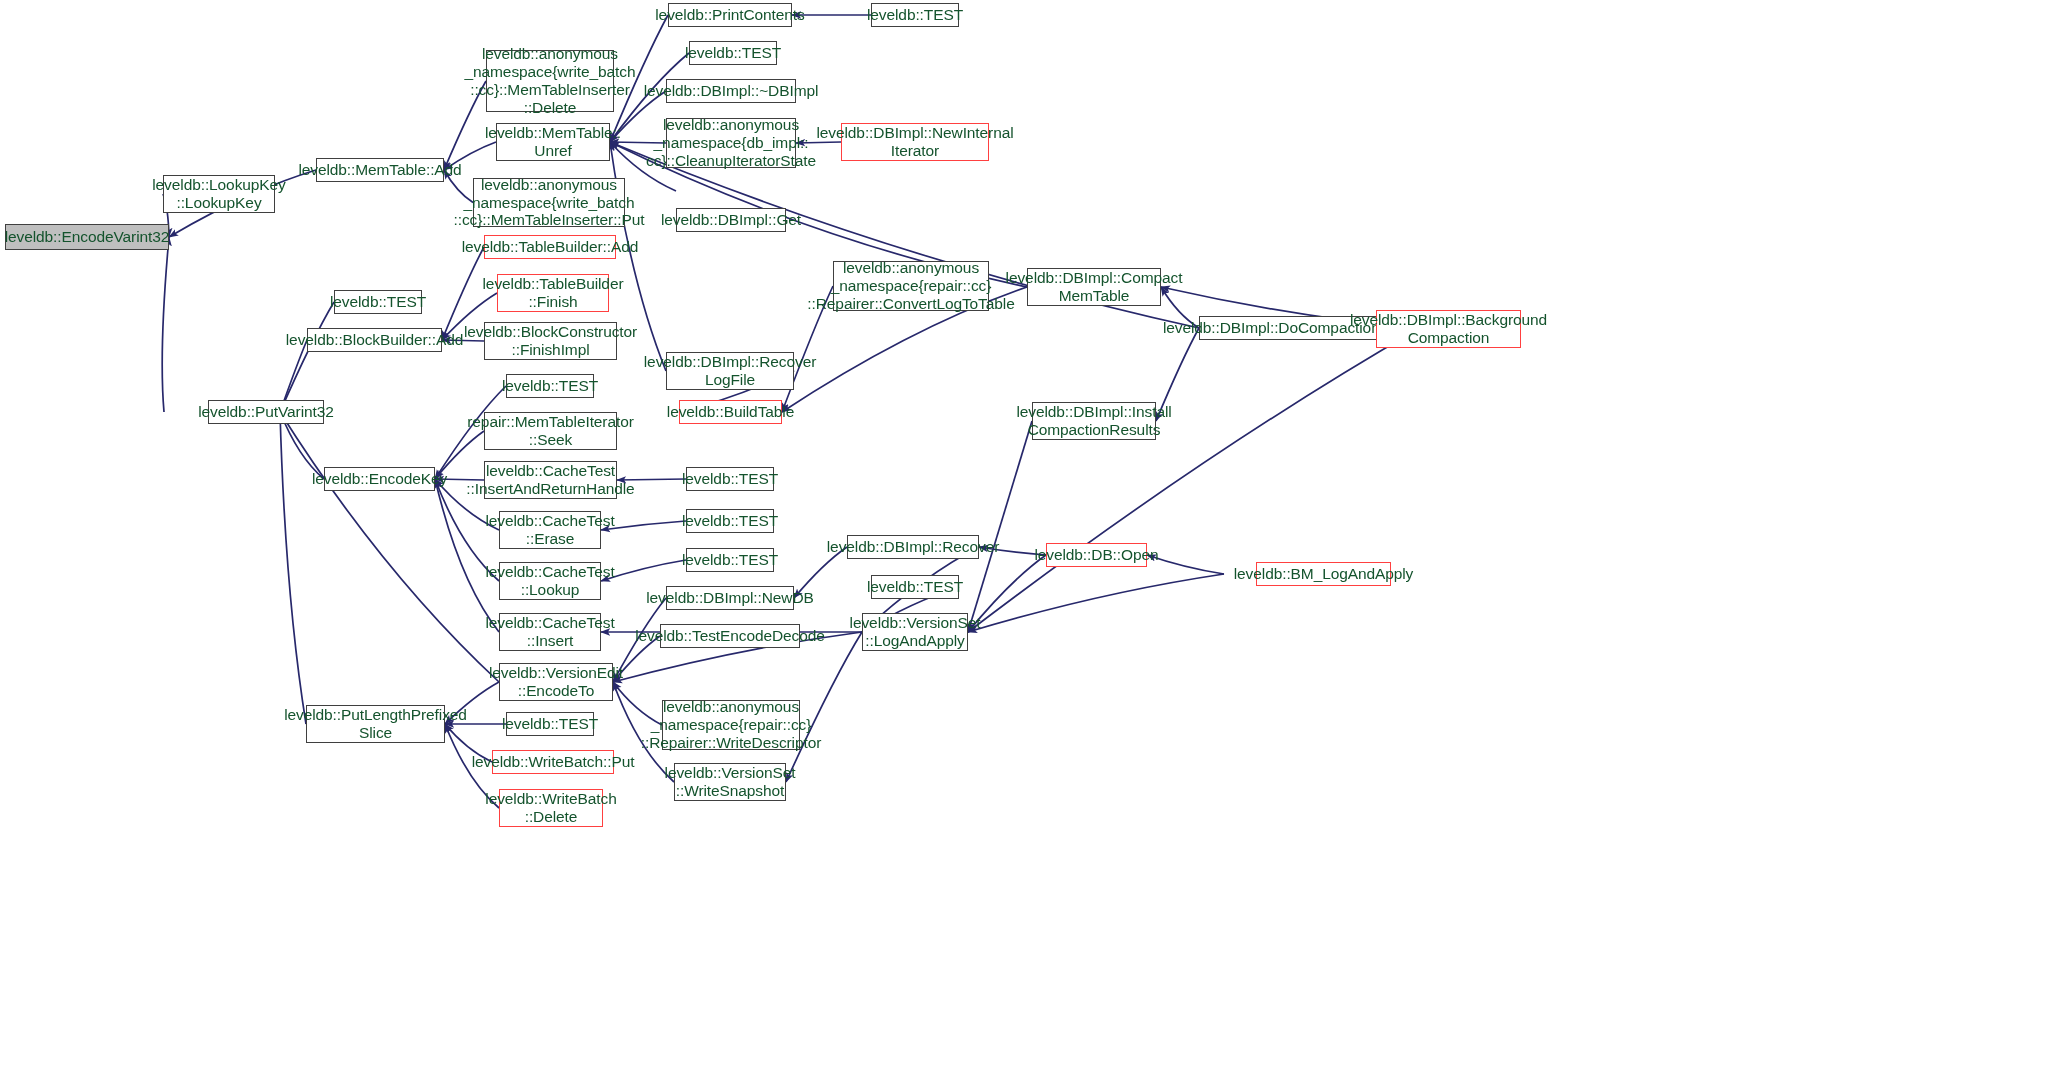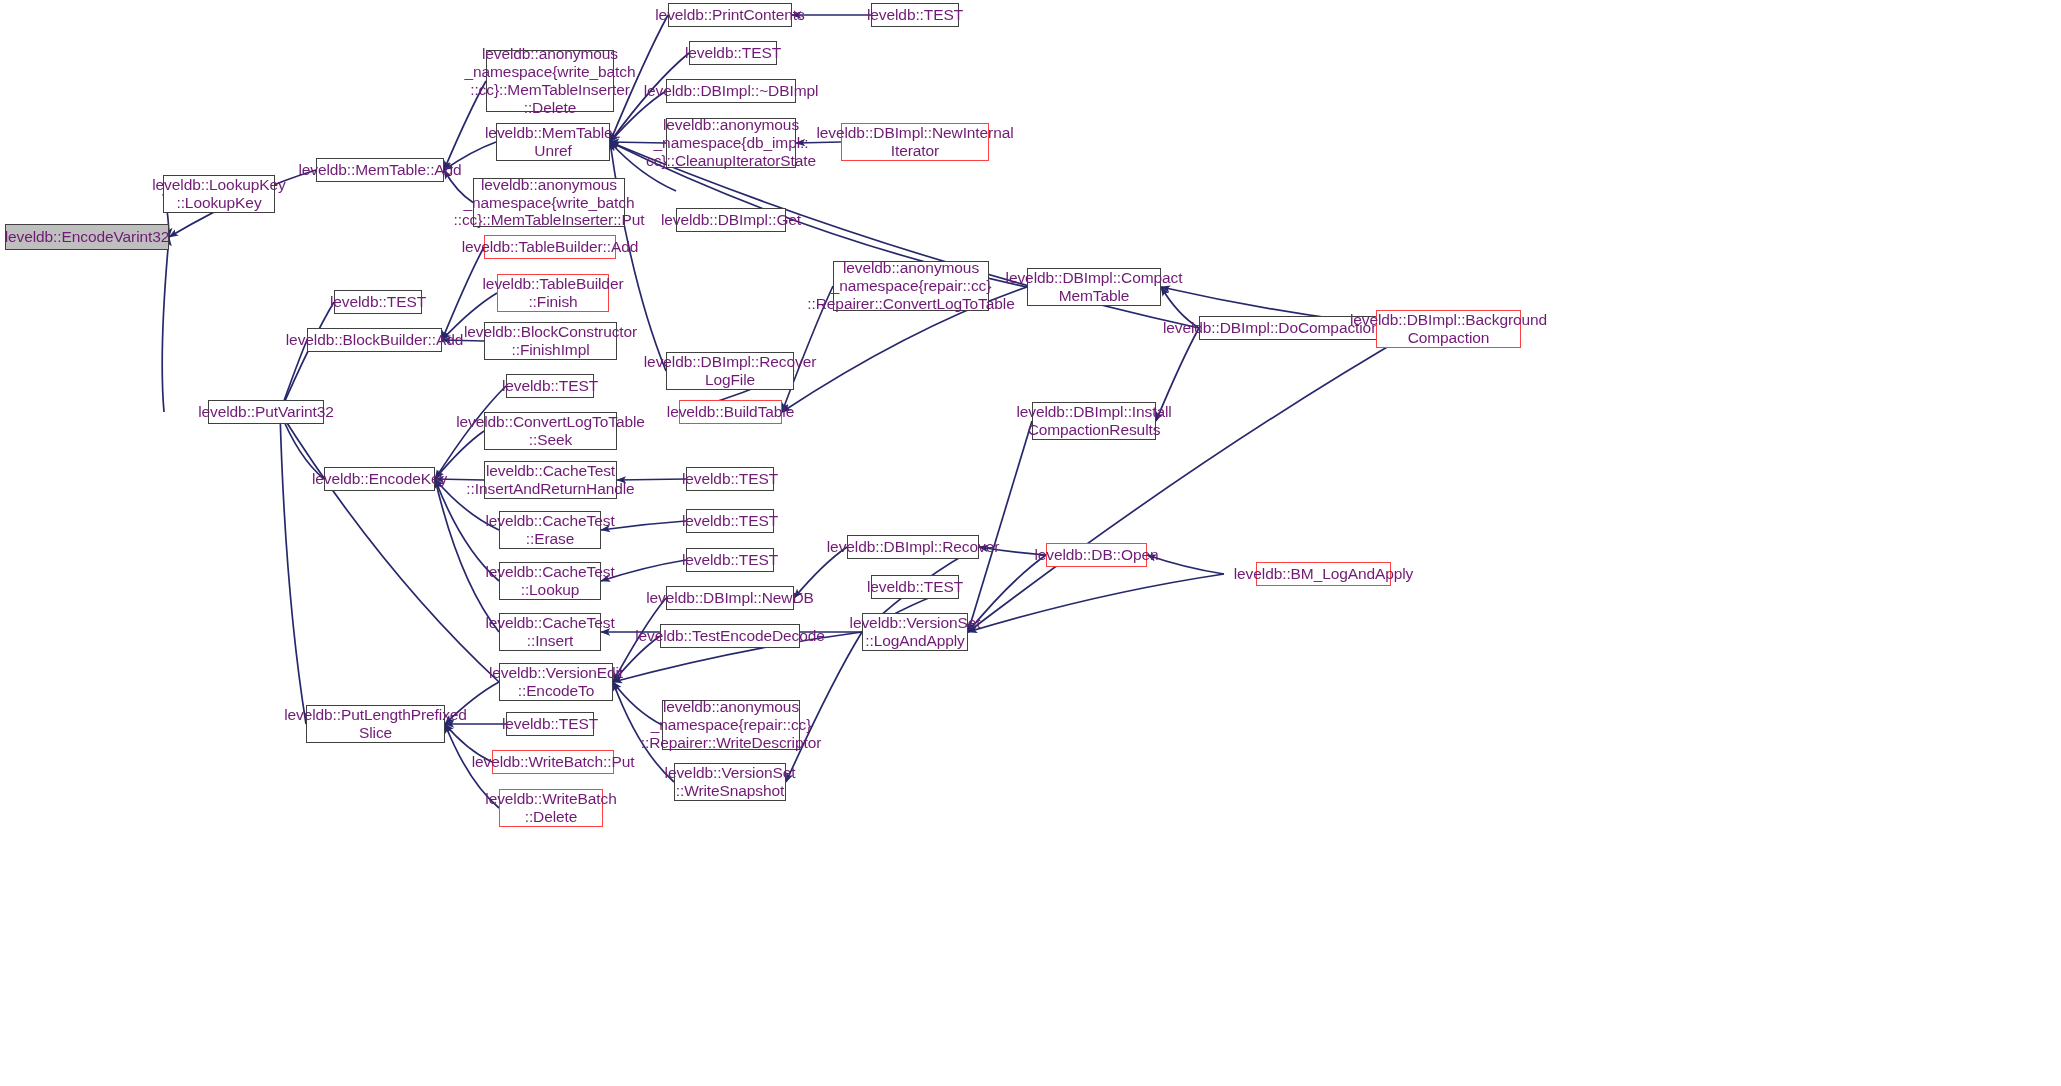--- a/index.html
+++ b/index.html
@@ -15,21 +15,21 @@
   #edges{position:absolute;left:0;top:0;width:2061px;height:1086px;}
   .node{
     position:absolute;
     box-sizing:border-box;
     display:flex;
     align-items:center;
     justify-content:center;
     text-align:center;
     background:#ffffff;
     border:1px solid #3f3f3f;
-    color:#701a75;
+    color:#14532d;
     font-size:15.5px;
     line-height:1.16;
     letter-spacing:-0.1px;
     padding:1px 12px;
     white-space:pre-line;
     z-index:5;
   }
   .node.red{border:1.6px solid #ff4040;}
   .node.root{background:#bfbfbf;border:1px solid #404040;}
   .node.thick{border:1.6px solid #404040;}
@@ -133,21 +133,21 @@
 Iterator</div>
       <div class="node red" style="left: 484px; top: 235px; width: 132px; height: 24px;">leveldb::TableBuilder::Add</div>
       <div class="node red" style="left: 497px; top: 274px; width: 112px; height: 38px;">leveldb::TableBuilder
 ::Finish</div>
       <div class="node thick" style="left: 334px; top: 290px; width: 88px; height: 24px;">leveldb::TEST</div>
       <div class="node thick" style="left: 307px; top: 328px; width: 135px; height: 24px;">leveldb::BlockBuilder::Add</div>
       <div class="node thick" style="left: 484px; top: 322px; width: 133px; height: 38px;">leveldb::BlockConstructor
 ::FinishImpl</div>
       <div class="node thick" style="left: 164px; top: 400px; width: 116px; height: 24px; margin-left: 44px;">leveldb::PutVarint32</div>
       <div class="node thick" style="left: 506px; top: 374px; width: 88px; height: 24px;">leveldb::TEST</div>
-      <div class="node thick" style="left: 484px; top: 412px; width: 133px; height: 38px;">leveldb::ConvertLogToTable
+      <div class="node thick" style="left: 484px; top: 412px; width: 133px; height: 38px;">repair::MemTableIterator
 ::Seek</div>
       <div class="node thick" style="left: 324px; top: 467px; width: 111px; height: 24px;">leveldb::EncodeKey</div>
       <div class="node thick" style="left: 484px; top: 461px; width: 133px; height: 38px;">leveldb::CacheTest
 ::InsertAndReturnHandle</div>
       <div class="node thick" style="left: 686px; top: 467px; width: 88px; height: 24px;">leveldb::TEST</div>
       <div class="node thick" style="left: 499px; top: 511px; width: 102px; height: 38px;">leveldb::CacheTest
 ::Erase</div>
       <div class="node thick" style="left: 686px; top: 509px; width: 88px; height: 24px;">leveldb::TEST</div>
       <div class="node thick" style="left: 499px; top: 562px; width: 102px; height: 38px;">leveldb::CacheTest
 ::Lookup</div>

